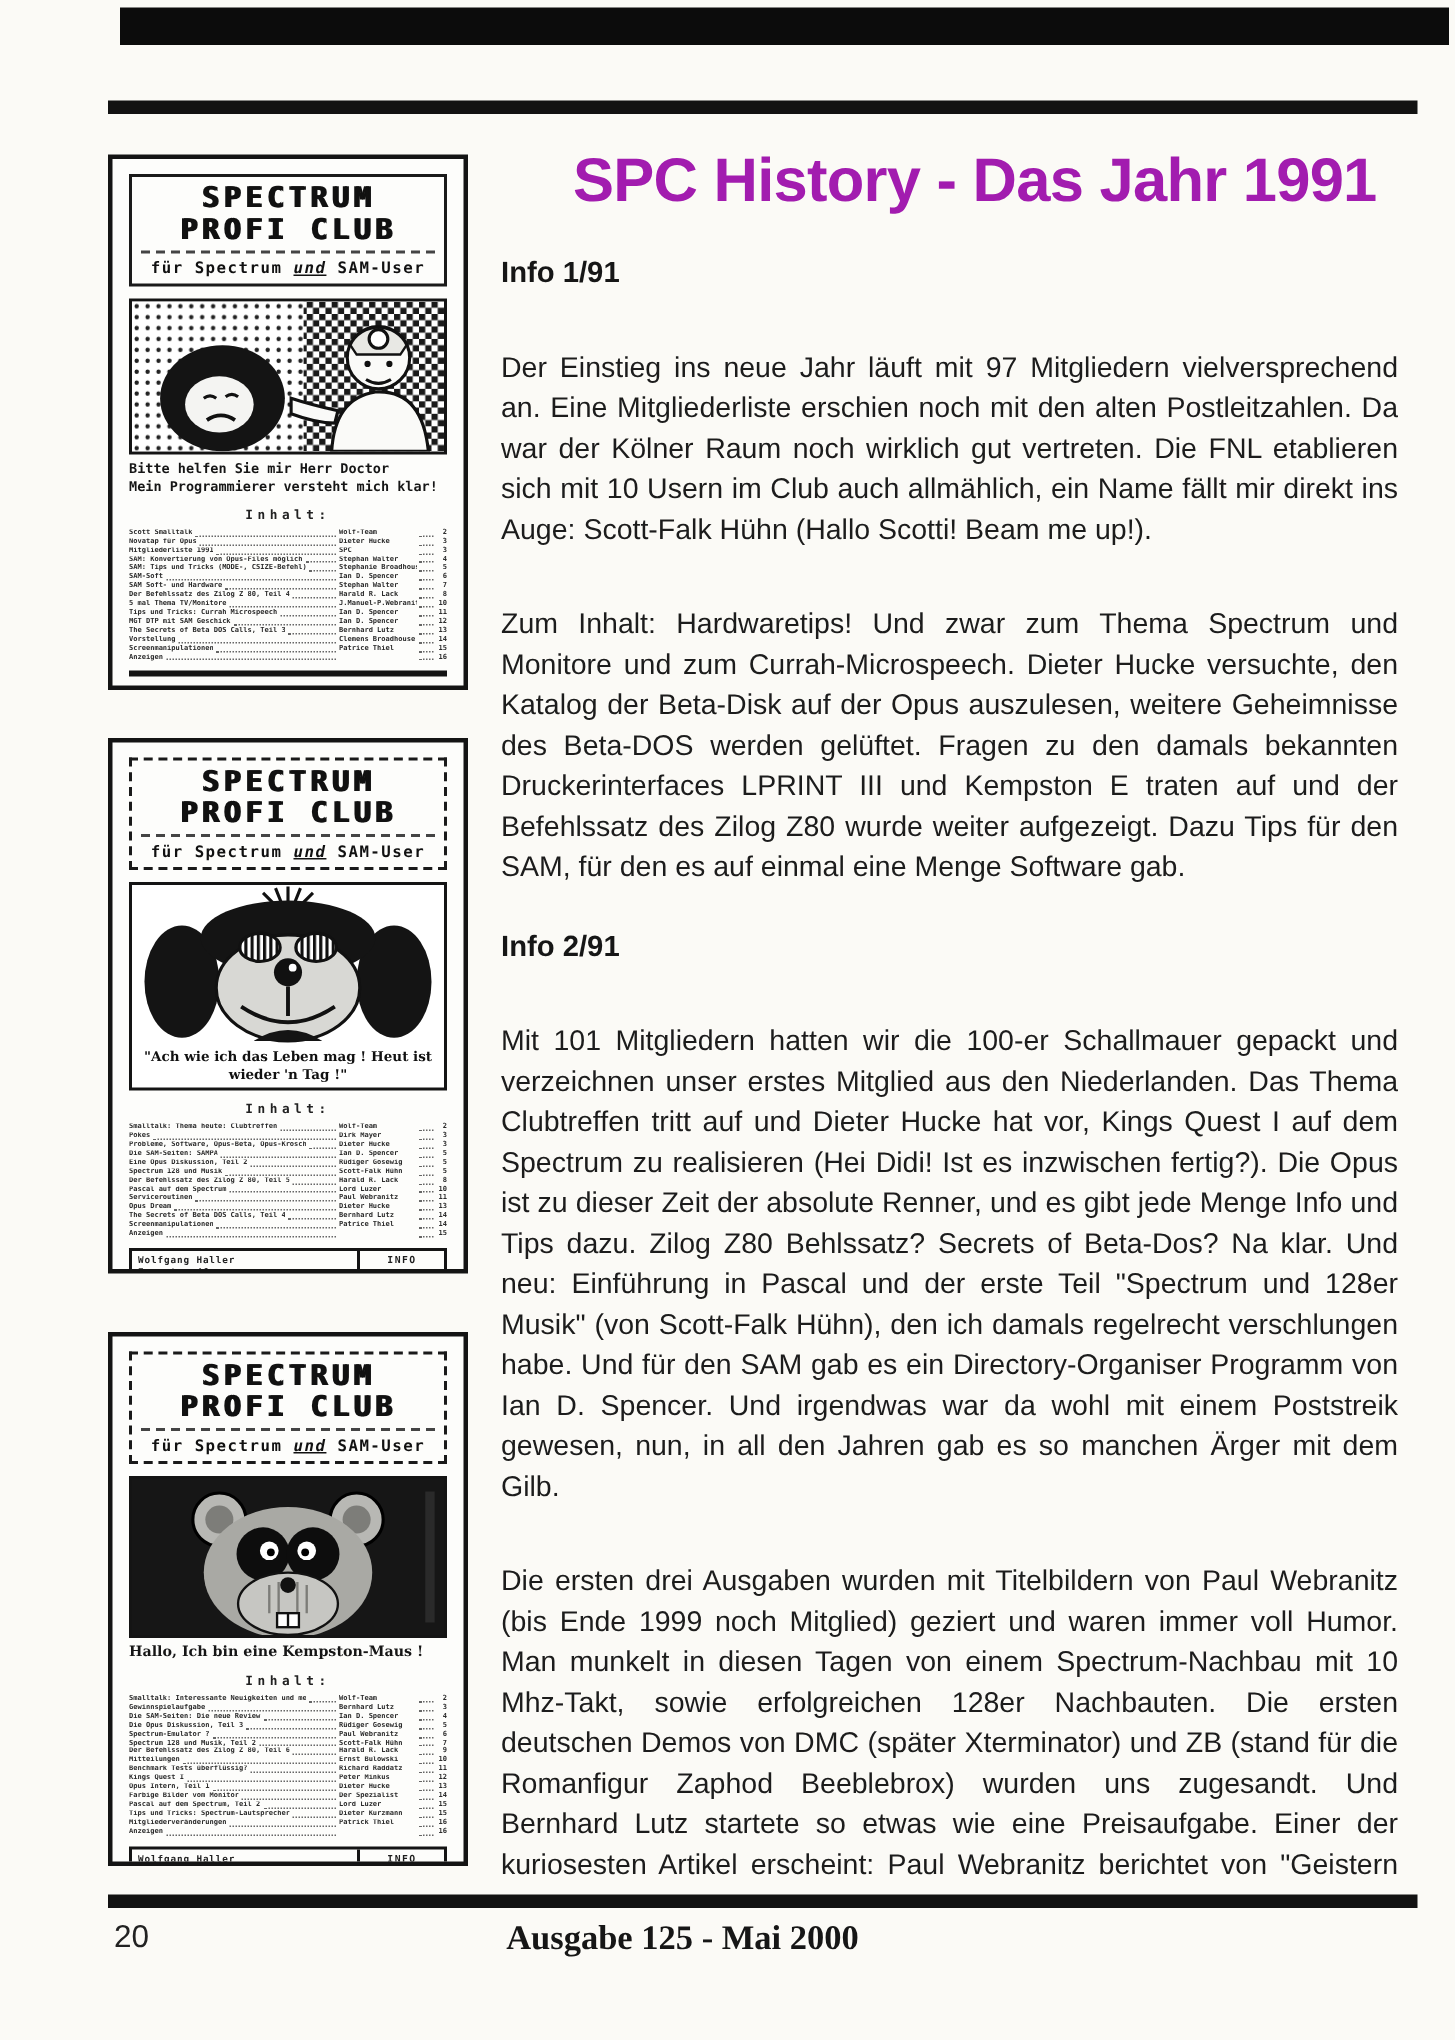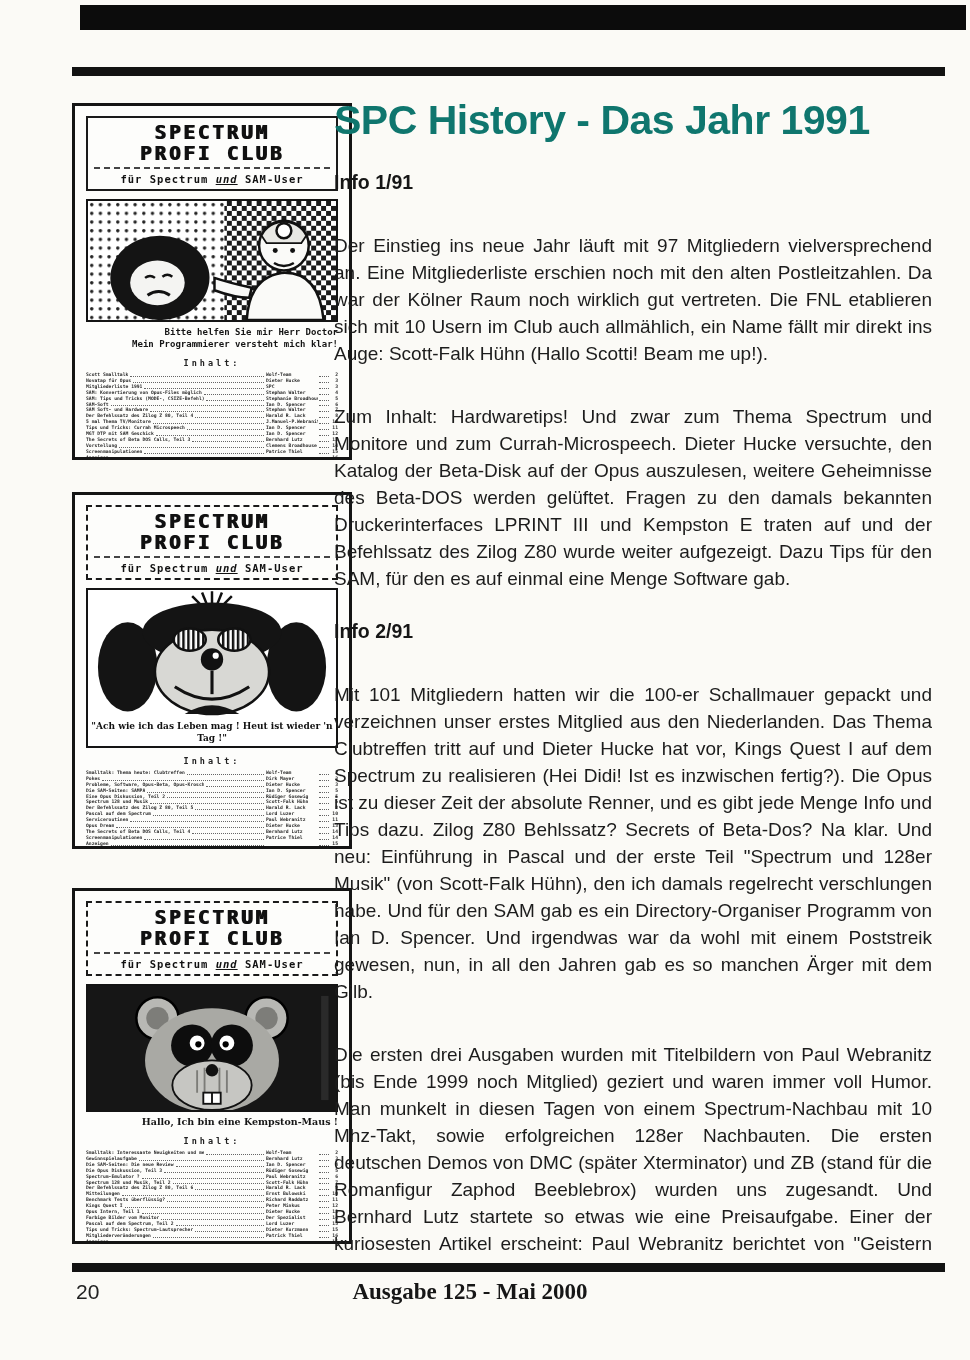--- a/index.html
+++ b/index.html
@@ -13,53 +13,53 @@
   }
   
   .topbar   { position:absolute; left:80px; top:5px;   width:886px; height:25px; background:#0c0c0c; }
   .rule-top { position:absolute; left:72px; top:67px;  width:873px; height:9px;  background:#121212; }
   .rule-bot { position:absolute; left:72px; top:1263px;width:873px; height:9px;  background:#121212; }
 
   
   .footer { position:absolute; left:0; top:1278px; width:970px; height:40px; }
   .footer .pagenum { position:absolute; left:76px; top:2px; font:400 21px/24px "Liberation Sans", sans-serif; color:#222; }
   .footer .issue   { position:absolute; left:0; top:0; width:910px; text-align:center;
-                     font:700 23px/28px "Liberation Serif", serif; color:#161616;margin-left:15px; }
+                     font:700 23px/28px "Liberation Serif", serif; color:#161616; }
 
   
   .article { position:absolute; left:334px; top:97px; width:598px; height:1162px; overflow:hidden; }
-  .article h1 { font:700 41px/46px "Liberation Sans", sans-serif; letter-spacing:-0.5px; color:#0f766e; }
+  .article h1 { font:700 41px/46px "Liberation Sans", sans-serif; letter-spacing:-0.5px; color:#a21caf;margin-left:48px; }
   .article .intro { margin-top:19px; }
   .article p { font:400 19px/27px "Liberation Sans", sans-serif; text-align:justify; color:#1c1c1c;margin-top:36px; }
   .article h2 { margin-top:26px; font:700 19.5px/27px "Liberation Sans", sans-serif; color:#161616; }
 
   
   .cover {
-    position:absolute; left:72px; width:280px;
+    position:absolute; left:72px; width:240px;
     border:3px solid #141414; background:#fdfdfb;
     padding:10px 11px 8px;
     overflow:hidden;
   }
   #cover1 { top:103px; height:357px; }
   #cover2 { top:492px; height:357px; }
   #cover3 { top:888px; height:356px; }
 
   .masthead { border:2px solid #1a1a1a; padding:4px 4px 3px; text-align:center; }
   .masthead.dashed { border-style:dashed; }
   .mast-line { font:700 19px/21px "DejaVu Sans Mono", monospace; letter-spacing:3px; color:#111;
                text-shadow:1.3px 0 #111; white-space:nowrap; }
   .mast-sep  { border-top:2px dashed #444; margin:3px 2px; }
   .mast-sub  { font:700 10.5px/14px "DejaVu Sans Mono", monospace; letter-spacing:1px; color:#111; }
   .mast-sub .und { text-decoration:underline;font-style:italic; }
 
   .illu-frame { margin-top:8px; border:2px solid #141414; background:#fff; }
   .illu-frame svg { display:block; width:100%; }
   .illu-caption-in { text-align:center; font:700 9px/12px "DejaVu Serif", serif; padding:1px 0 2px; color:#111; }
 
-  .caption { margin-top:4px; text-align:right; font:700 9px/12px "DejaVu Sans Mono", monospace; color:#161616; }
+  .caption { margin-top:4px; text-align:left; font:700 9px/12px "DejaVu Sans Mono", monospace; color:#161616; }
   .caption.serifcap { font:700 9.5px/12px "DejaVu Serif", serif; }
 
   .toc-title { margin-top:8px; text-align:center; font:700 8.5px/11px "DejaVu Sans Mono", monospace; letter-spacing:3px; color:#222; }
   .toc { margin-top:3px; }
   .toc-row { display:flex; align-items:flex-end; font:700 4.7px/5.9px "DejaVu Sans Mono", monospace; color:#2b2b2b; }
   .toc-row .tt { white-space:nowrap; overflow:hidden; max-width:118px; }
   .toc-row .lead { flex:1; border-bottom:1px dotted #666; margin:0 2px 1px; min-width:4px; }
   .toc-row .ta { white-space:nowrap; overflow:hidden; width:52px; }
   .toc-row .lead2 { width:10px; border-bottom:1px dotted #666; margin:0 1px 1px; }
   .toc-row .tp { width:8px; text-align:right; }

